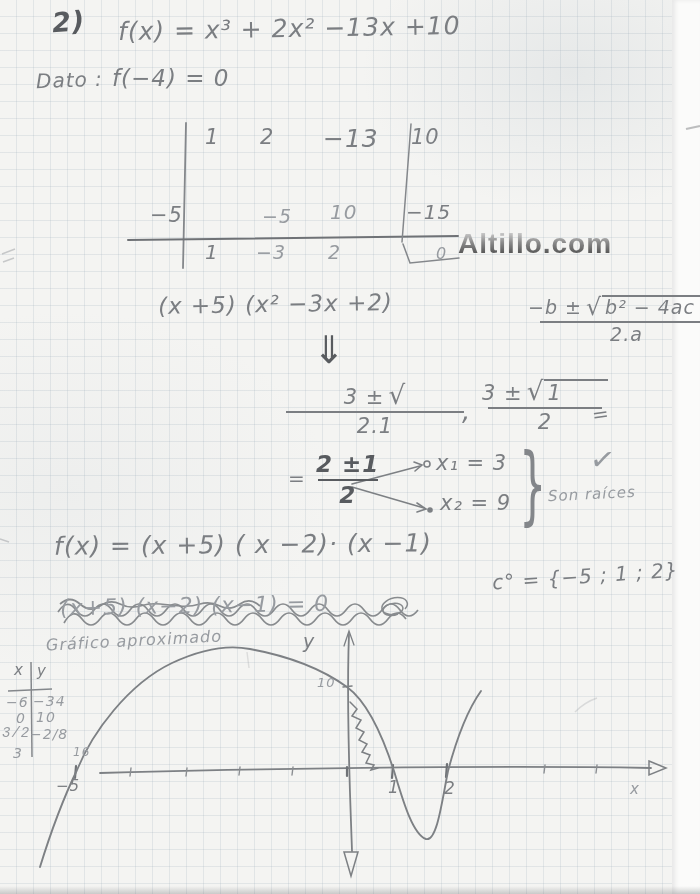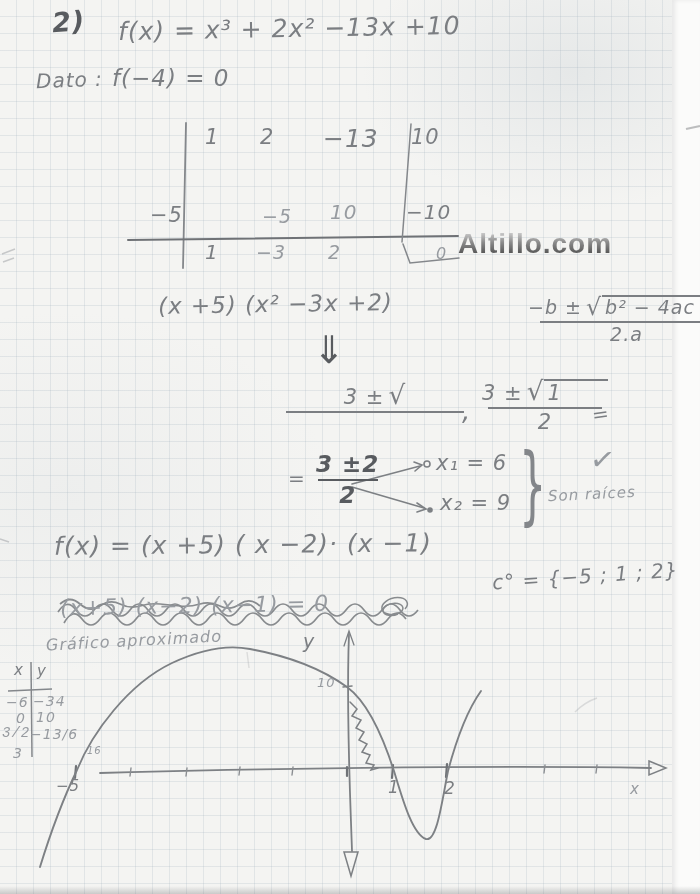--- a/index.html
+++ b/index.html
@@ -127,21 +127,21 @@
   <div class="abs hw" style="left:112px;top:66px;font-size:23px;">f(−4) = 0</div>
 
   <div>
     <div class="abs hw" style="left:205px;top:126px;font-size:21px;">1</div>
     <div class="abs hw" style="left:260px;top:126px;font-size:21px;">2</div>
     <div class="abs hw" style="left:323px;top:126px;font-size:25px;">−13</div>
     <div class="abs hw" style="left:411px;top:126px;font-size:21px;">10</div>
     <div class="abs hw" style="left:150px;top:204px;font-size:21px;">−5</div>
     <div class="abs hw ink-lt" style="left:262px;top:207px;font-size:19px;">−5</div>
     <div class="abs hw ink-lt" style="left:330px;top:202px;font-size:20px;">10</div>
-    <div class="abs hw" style="left:406px;top:202px;font-size:20px;">−10</div>
+    <div class="abs hw" style="left:406px;top:202px;font-size:20px;">−15</div>
     <div class="abs hw" style="left:205px;top:242px;font-size:20px;">1</div>
     <div class="abs hw ink-lt" style="left:256px;top:243px;font-size:19px;">−3</div>
     <div class="abs hw ink-lt" style="left:328px;top:243px;font-size:19px;">2</div>
     <div class="abs hw ink-lt" style="left:436px;top:246px;font-size:16px;">0</div>
   </div>
 
   <div class="abs watermark" style="left:458px;top:228px;">Altillo.com</div>
 
   <div class="abs hw" style="left:158px;top:292px;font-size:23px;transform:rotate(-1deg);">(x +5)  (x² −3x +2)</div>
   <div class="abs hw ink-dk" style="left:313px;top:331px;font-size:38px;font-style:normal;">⇓</div>
@@ -155,62 +155,63 @@
     <div class="frac-bar" style="width:172px;"></div>
     <div class="frac-den">2.a</div>
   </div>
 
   <div class="abs frac hw" style="left:286px;top:380px;font-size:21px;">
     <div class="frac-num">
       <span>3 ±</span>
       <span class="sqrt-sign">√</span>
     </div>
     <div class="frac-bar" style="width:178px;"></div>
+    <div class="frac-den">2.1</div>
   </div>
   <div class="abs hw" style="left:462px;top:398px;font-size:26px;">,</div>
   <div class="abs frac hw" style="left:482px;top:376px;font-size:21px;">
     <div class="frac-num">
       <span>3 ±</span>
       <span class="sqrt-sign">√</span>
       <span class="radicand" style="padding-right:46px;">1</span>
     </div>
     <div class="frac-bar" style="width:114px;"></div>
     <div class="frac-den">2</div>
   </div>
   <div class="abs hw" style="left:592px;top:404px;font-size:20px;transform:rotate(-8deg);">=</div>
 
   <div class="abs hw" style="left:288px;top:468px;font-size:20px;">=</div>
   <div class="abs frac hw ink-dk" style="left:316px;top:452px;font-size:23px;font-weight:bold;">
-    <div class="frac-num">3 ±2</div>
+    <div class="frac-num">2 ±1</div>
     <div class="frac-bar" style="width:60px;border-top-color:#585b5f;"></div>
     <div class="frac-den">2</div>
   </div>
-  <div class="abs hw" style="left:436px;top:452px;font-size:21px;">x₁  =  6</div>
+  <div class="abs hw" style="left:436px;top:452px;font-size:21px;">x₁  =  3</div>
   <div class="abs hw" style="left:440px;top:492px;font-size:21px;">x₂  =  9</div>
   <div class="abs hw brace" style="left:519px;top:441px;">}</div>
   <div class="abs hw ink-lt" style="left:548px;top:487px;font-size:15px;transform:rotate(-3deg);">Son raíces</div>
   <div class="abs hw ink-lt" style="left:590px;top:444px;font-size:30px;font-style:normal;transform:rotate(8deg);">✓</div>
 
   <div class="abs hw" style="left:54px;top:532px;font-size:25px;transform:rotate(-0.5deg);">f(x) = (x +5)   ( x −2)·  (x −1)</div>
   <div class="abs hw ink-lt" style="left:60px;top:594px;font-size:22px;transform:rotate(-1deg);">(x+5) (x−2) (x−1) = 0</div>
   <div class="abs hw" style="left:492px;top:566px;font-size:20px;transform:rotate(-4deg);">c° = {−5 ; 1 ; 2}</div>
 
   <div class="abs hw ink-lt" style="left:46px;top:633px;font-size:16px;transform:rotate(-3deg);">Gráfico aproximado</div>
 
   <div>
     <div class="abs hw" style="left:14px;top:663px;font-size:15px;">x</div>
     <div class="abs hw" style="left:37px;top:664px;font-size:15px;">y</div>
     <div class="abs hw ink-lt" style="left:6px;top:695px;font-size:14px;">−6</div>
     <div class="abs hw ink-lt" style="left:33px;top:694px;font-size:14px;">−34</div>
     <div class="abs hw ink-lt" style="left:16px;top:711px;font-size:14px;">0</div>
     <div class="abs hw ink-lt" style="left:36px;top:710px;font-size:14px;">10</div>
     <div class="abs hw ink-lt" style="left:2px;top:726px;font-size:14px;font-family:Liberation Mono, monospace;">3/2</div>
-    <div class="abs hw ink-lt" style="left:30px;top:727px;font-size:14px;">−13/6</div>
+    <div class="abs hw ink-lt" style="left:30px;top:727px;font-size:14px;">−2/8</div>
     <div class="abs hw ink-lt" style="left:13px;top:746px;font-size:14px;">3</div>
-    <div class="abs hw ink-lt" style="left:40px;top:746px;font-size:10px;padding-left:47px;">16</div>
+    <div class="abs hw ink-lt" style="left:26px;top:746px;font-size:12px;padding-left:47px;">16</div>
   </div>
 
   <div class="abs hw" style="left:303px;top:632px;font-size:19px;">y</div>
   <div class="abs hw ink-lt" style="left:317px;top:676px;font-size:13px;">10</div>
   <div class="abs hw" style="left:56px;top:779px;font-size:15px;">−5</div>
   <div class="abs hw" style="left:388px;top:779px;font-size:17px;">1</div>
   <div class="abs hw" style="left:444px;top:780px;font-size:17px;">2</div>
   <div class="abs hw ink-lt" style="left:630px;top:782px;font-size:15px;">x</div>
 
   <div id="bottom-shade"></div>

